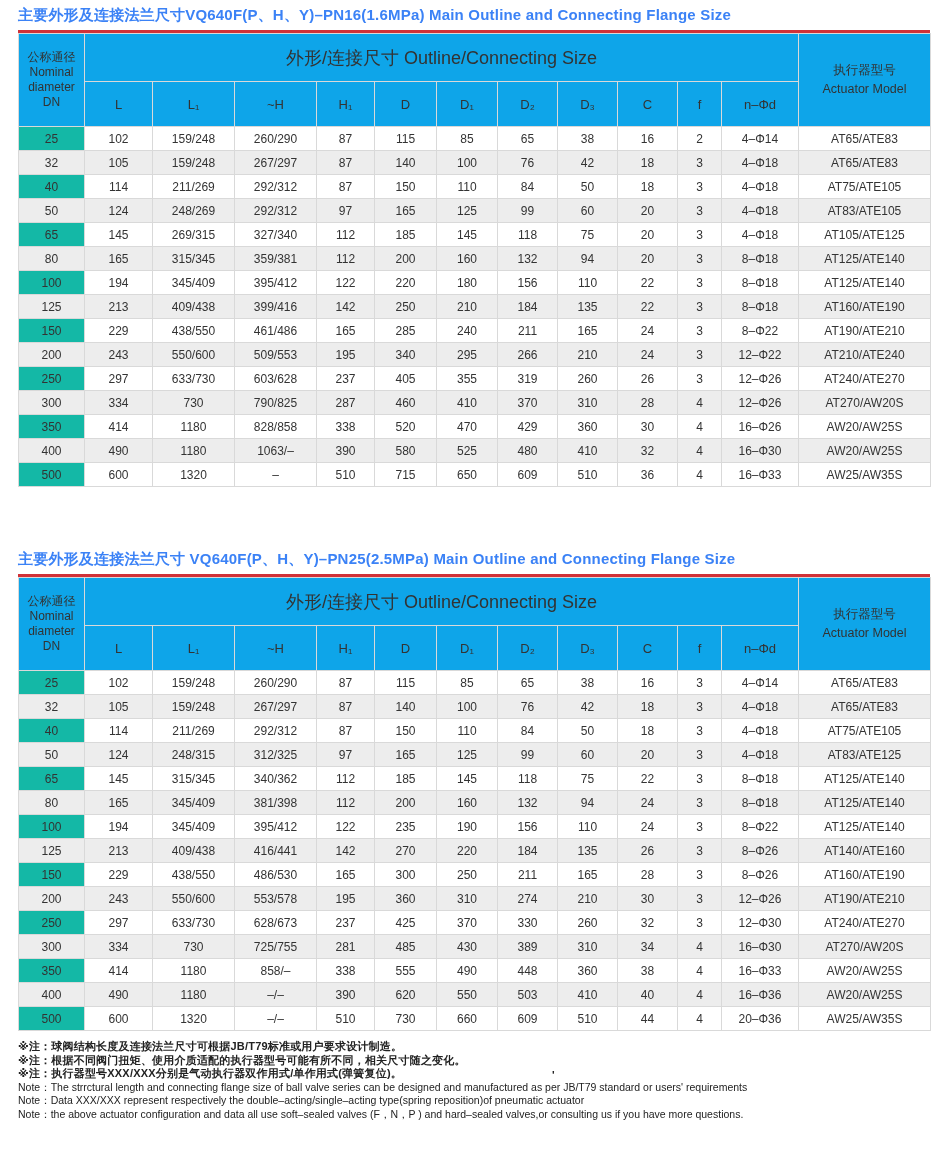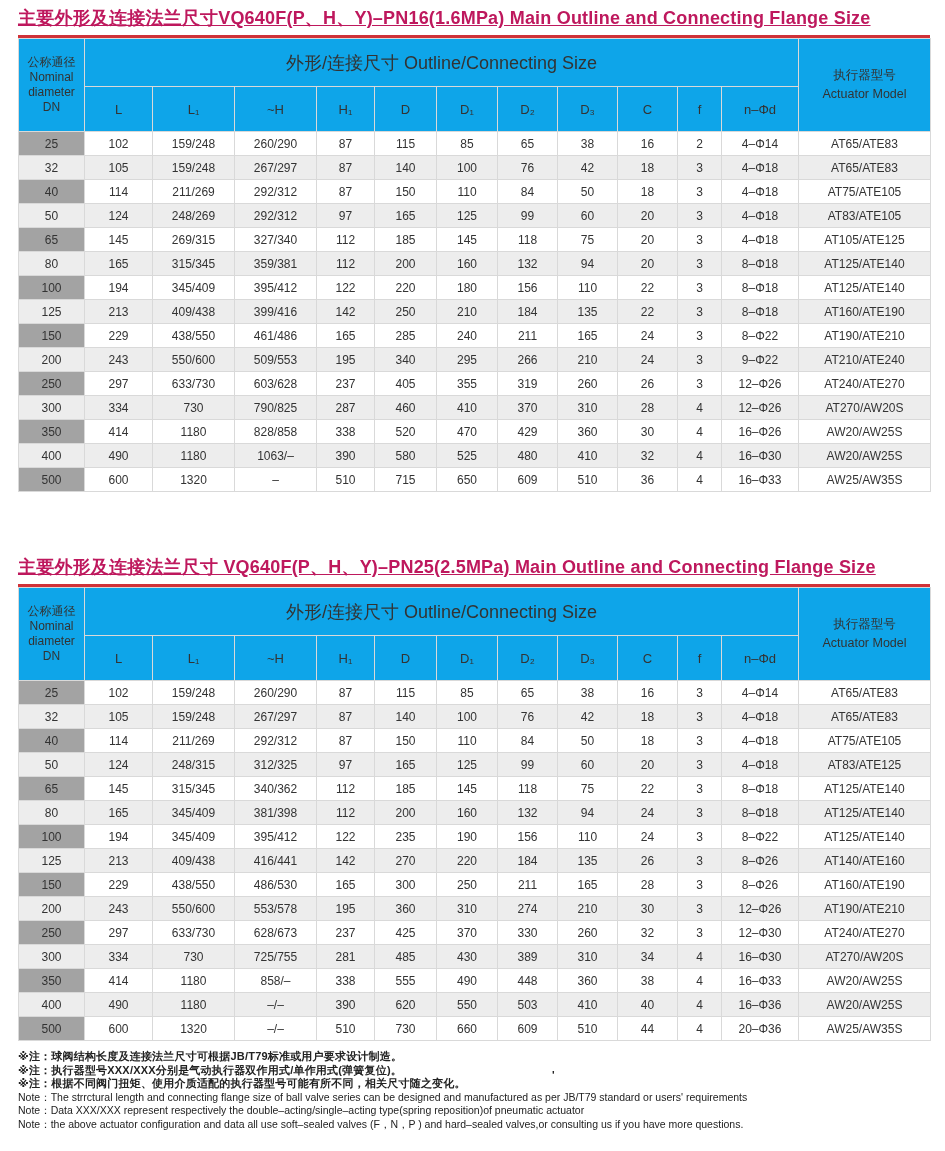--- a/index.html
+++ b/index.html
@@ -5,43 +5,43 @@
   * { margin: 0; padding: 0; box-sizing: border-box; }
   html, body { background: #ffffff; }
   body {
     width: 945px; height: 1151px;
     font-family: "Liberation Sans", "DejaVu Sans", sans-serif;
     color: #333; position: relative; overflow: hidden;
   }
   .page { padding: 4px 15px 0 18px; }
 
   .section-title {
-    font-size: 18px; font-weight: bold; color: #be185d;
-    letter-spacing: 0.2px; padding: 2px 0 5px 0; text-decoration: underline;
+    font-size: 15px; font-weight: bold; color: #3b82f6;
+    letter-spacing: 0.2px; padding: 2px 0 5px 0;
   }
   .red-rule { height: 3px; background: #d03238; width: 100%; }
 
   table.spec {
     width: 100%; border-collapse: collapse; table-layout: fixed;
   }
   table.spec th, table.spec td {
     border: 1px solid #d9d9d9;
     text-align: center; vertical-align: middle;
     font-weight: normal; color: #333;
   }
   table.spec thead th { background: #0ea5e9; }
   th.dn-head {
     font-size: 12px; line-height: 1.25; white-space: pre-line;
   }
   th.group-head { font-size: 18px; height: 48px; margin-top: 24px; }
   th.col-head { font-size: 13px; height: 45px; }
   th.actuator-head { font-size: 12.5px; line-height: 1.5; white-space: pre-line; }
   table.spec tbody td { font-size: 12px; height: 24px; background: #ffffff; }
   table.spec tbody tr:nth-child(even) td { background: #ededed; }
-  table.spec tbody td.dn-col { background: #a3a3a3; }
+  table.spec tbody td.dn-col { background: #14b8a6; }
 
   .section2 { margin-top: 61px; }
 
   .notes { margin-top: 9px; }
   .note-cn {
     font-size: 11px; font-weight: bold; color: #222;
     line-height: 13.6px; letter-spacing: 0.2px;
   }
   .note-en {
     font-size: 10.5px; color: #222; line-height: 13.4px;
@@ -240,21 +240,21 @@
             <td>243</td>
             <td>550/600</td>
             <td>509/553</td>
             <td>195</td>
             <td>340</td>
             <td>295</td>
             <td>266</td>
             <td>210</td>
             <td>24</td>
             <td>3</td>
-            <td>9–Φ22</td>
+            <td>12–Φ22</td>
             <td>AT210/ATE240</td>
           </tr>
           <tr>
             <td class="dn-col">250</td>
             <td>297</td>
             <td>633/730</td>
             <td>603/628</td>
             <td>237</td>
             <td>405</td>
             <td>355</td>
@@ -597,21 +597,21 @@
             <td>4</td>
             <td>20–Φ36</td>
             <td>AW25/AW35S</td>
           </tr>
         </tbody>
     </table>
   </div>
 
   <div class="notes">
     <div class="note-cn">※注：球阀结构长度及连接法兰尺寸可根据JB/T79标准或用户要求设计制造。</div>
+    <div class="note-cn">※注：根据不同阀门扭矩、使用介质适配的执行器型号可能有所不同，相关尺寸随之变化。</div>
     <div class="note-cn">※注：执行器型号XXX/XXX分别是气动执行器双作用式/单作用式(弹簧复位)。</div>
-    <div class="note-cn">※注：根据不同阀门扭矩、使用介质适配的执行器型号可能有所不同，相关尺寸随之变化。</div>
     <div class="note-en">Note：The strrctural length and connecting flange size of ball valve series can be designed and manufactured as per JB/T79 standard or users' requirements</div>
     <div class="note-en">Note：Data XXX/XXX represent respectively the double–acting/single–acting type(spring reposition)of pneumatic actuator</div>
     <div class="note-en">Note：the above actuator  configuration and data  all use soft–sealed valves (F，N，P ) and  hard–sealed valves,or consulting us if you have more questions.</div>
   </div>
 
   <span class="stray-mark">'</span>
 </div>
 
 </body></html>

